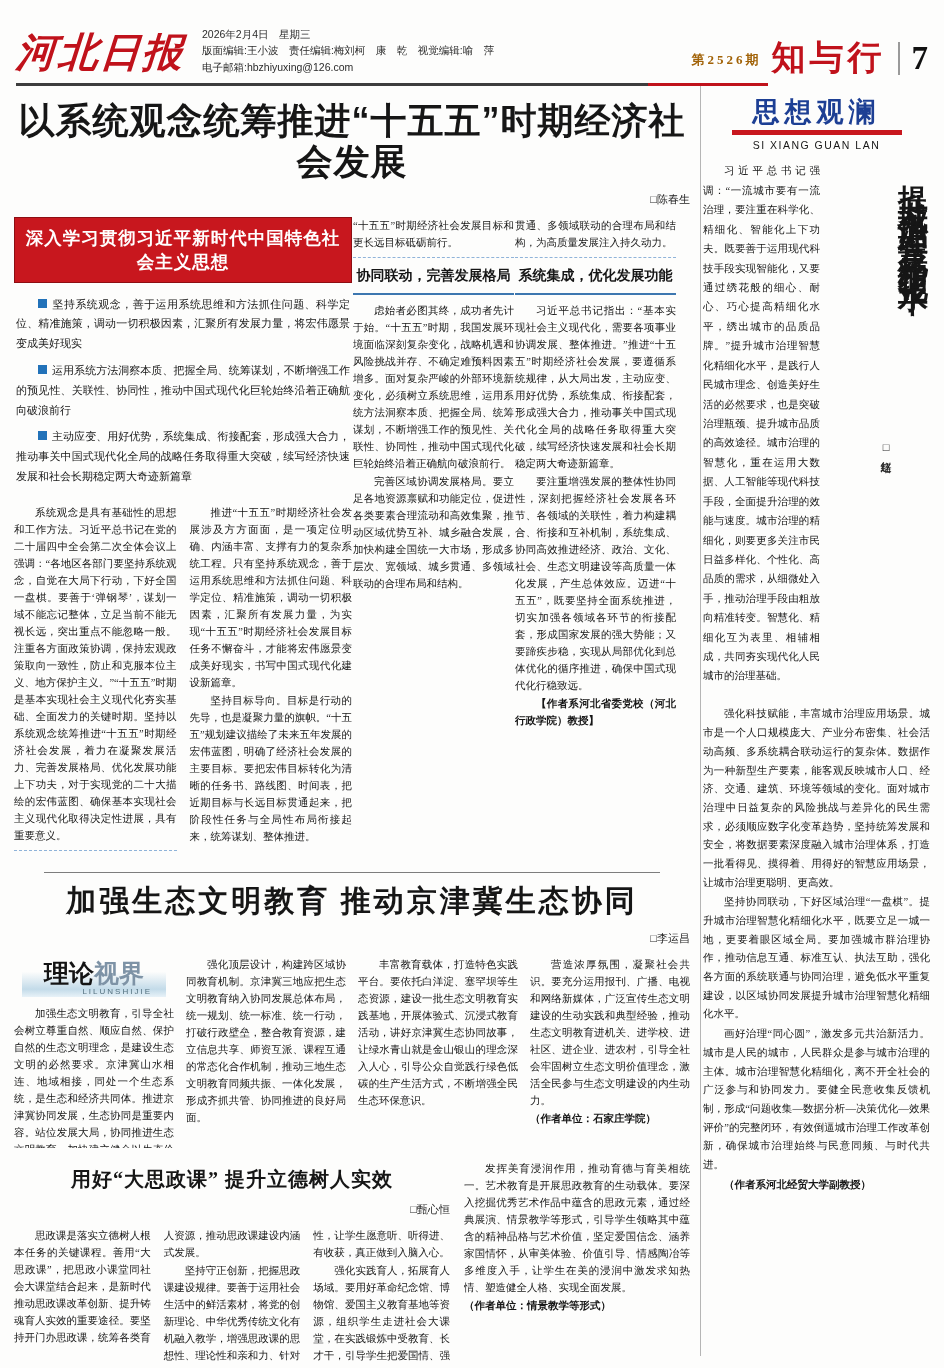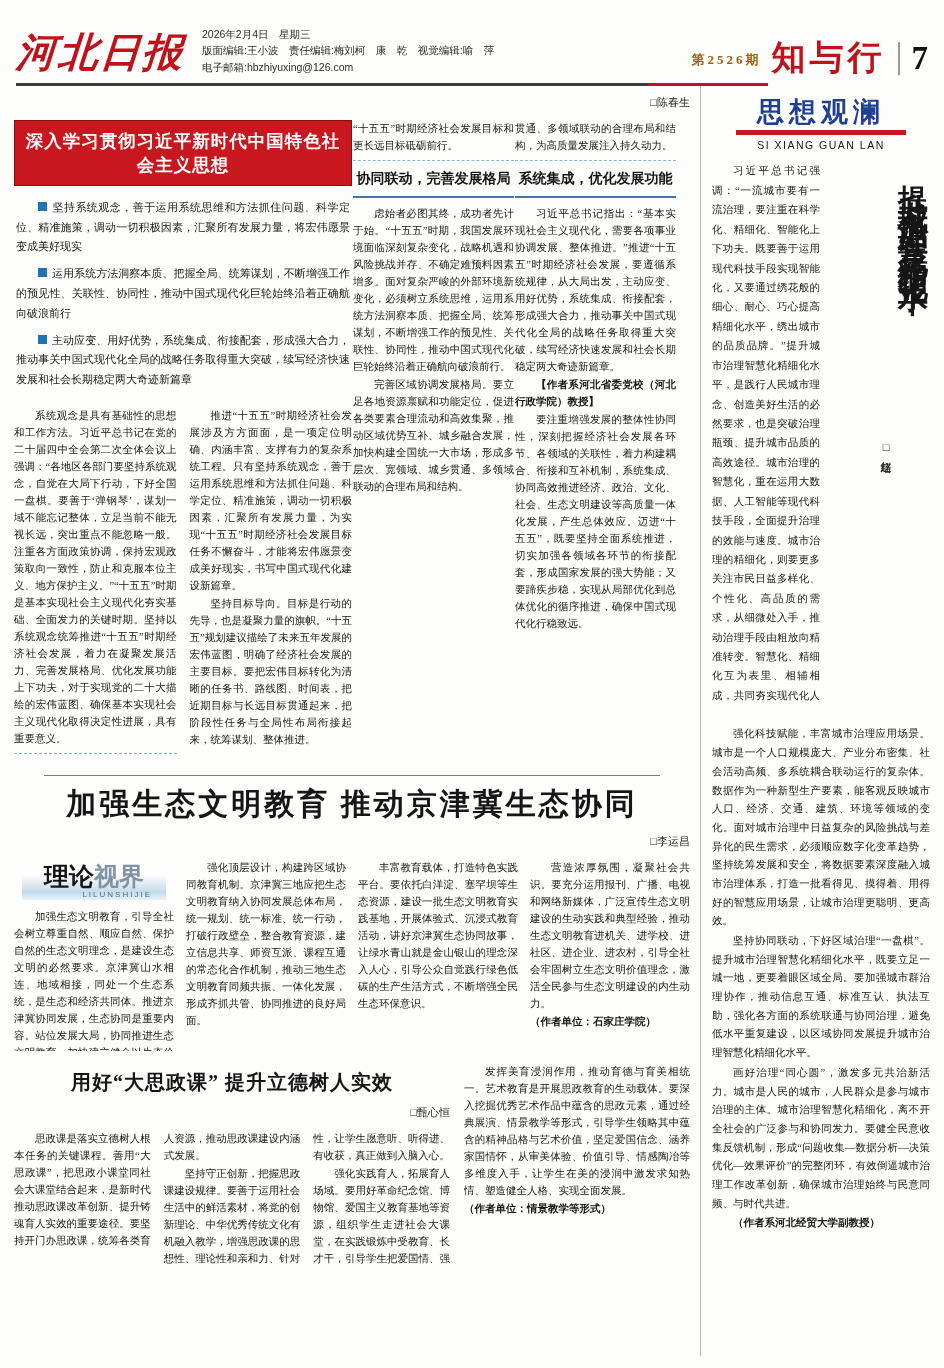--- a/index.html
+++ b/index.html
@@ -18,21 +18,21 @@
   .section-name { color:#c0121b; font-size:34px; font-weight:bold; letter-spacing:4px; line-height:1; }
   .page-no { font-size:33px; font-weight:bold; color:#111; border-left:2px solid #9a9a9a; padding-left:12px; margin-left:12px; line-height:1; }
   .header-rule { display:flex; margin-top:6px; }
   .rule-dark { flex:1; height:3px; background:#3d3d3d; }
   .rule-red { width:120px; height:3px; background:#c0121b; }
   .rule-gap { width:160px; }
 
   
   .content { display:flex; padding:0 14px; }
   .main-col { width:676px; }
-  .sidebar { flex:1; border-left:1px solid #b5b5b5; margin-left:10px; padding-left:11px; height:1270px; overflow:hidden; }
+  .sidebar { flex:1; border-left:1px solid #b5b5b5; margin-left:10px; padding-left:2px; height:1270px; overflow:hidden; }
 
   p.body { font-size:10.5px; line-height:1.62; text-align:justify; text-indent:2em; margin-bottom:1px; }
   .attr { font-weight:bold; }
 
   
   .m-headline { text-align:center; font-family:"Liberation Sans",sans-serif; font-weight:bold;
                 font-size:36px; letter-spacing:1px; margin-top:14px; line-height:1.15; }
   .byline { text-align:right; font-size:11px; margin:9px 0 10px 0; color:#222; }
   .main-body { display:flex; gap:1px; height:642px; overflow:hidden; }
   .half { width:50%; }
@@ -72,21 +72,21 @@
   
   .sx-badge { width:170px; margin:12px auto 4px auto; text-align:center; }
   .sx-title { color:#1d3f94; font-family:"Liberation Sans",sans-serif; font-weight:bold; font-size:27px; letter-spacing:5px; line-height:1.1; }
   .sx-bar { height:5px; background:#c8171e; margin-top:3px; }
   .sx-sub { font-family:"Liberation Sans",sans-serif; font-size:10.5px; letter-spacing:1.5px; color:#161616; margin-top:4px; }
   .sx-top { display:flex; height:540px; overflow:hidden; margin-top:10px; }
   .sx-intro { flex:1; font-size:10.5px; line-height:1.85; text-align:justify; text-indent:2em; overflow:hidden; padding-right:6px; }
   .v-wrap { width:104px; display:flex; justify-content:flex-end; }
   .v-byline { writing-mode:vertical-rl; font-size:11px; color:#222; padding-top:280px; width:18px; }
   .v-headline { writing-mode:vertical-rl; font-weight:900; font-size:30px; letter-spacing:8px; margin-left:4px; line-height:1.1; }
-  .sx-rest { margin-top:24px; }
+  .sx-rest { margin-top:4px; }
   .sx-rest p { font-size:10.5px; line-height:1.78; }
 </style>
 </head>
 <body>
 
 <div class="page">
 
   <div class="header">
     <div class="header-row">
       <div class="logo">河北日报</div>
@@ -106,20 +106,21 @@
       <div class="rule-red"></div>
       <div class="rule-gap"></div>
     </div>
   </div>
 
   <div class="content">
 
     <div class="main-col">
 
       <div>
+        <div class="m-headline">以系统观念统筹推进“十五五”时期经济社会发展</div>
         <div class="byline">□陈春生</div>
         <div class="main-body">
           <div class="half">
             <div class="banner">深入学习贯彻习近平新时代中国特色社会主义思想</div>
             <div class="bullets">
               <p class="bullet"><span class="sq"></span><span>坚持系统观念，善于运用系统思维和方法抓住问题、科学定位、精准施策，调动一切积极因素，汇聚所有发展力量，将宏伟愿景变成美好现实</span></p>
               <p class="bullet"><span class="sq"></span><span>运用系统方法洞察本质、把握全局、统筹谋划，不断增强工作的预见性、关联性、协同性，推动中国式现代化巨轮始终沿着正确航向破浪前行</span></p>
               <p class="bullet"><span class="sq"></span><span>主动应变、用好优势，系统集成、衔接配套，形成强大合力，推动事关中国式现代化全局的战略任务取得重大突破，续写经济快速发展和社会长期稳定两大奇迹新篇章</span></p>
             </div>
             <div class="left-cols">
@@ -133,22 +134,22 @@
           <div class="qcol">
             <p class="body toppiece">“十五五”时期经济社会发展目标和更长远目标砥砺前行。</p>
             <div class="subhead">协同联动，完善发展格局</div>
             <p class="body">虑始者必图其终，成功者先计于始。“十五五”时期，我国发展环境面临深刻复杂变化，战略机遇和风险挑战并存、不确定难预料因素增多。面对复杂严峻的外部环境新变化，必须树立系统思维，运用系统方法洞察本质、把握全局、统筹谋划，不断增强工作的预见性、关联性、协同性，推动中国式现代化巨轮始终沿着正确航向破浪前行。</p>
             <p class="body">完善区域协调发展格局。要立足各地资源禀赋和功能定位，促进各类要素合理流动和高效集聚，推动区域优势互补、城乡融合发展，加快构建全国统一大市场，形成多层次、宽领域、城乡贯通、多领域联动的合理布局和结构。</p>
           </div>
           <div class="qcol">
             <p class="body toppiece">贯通、多领域联动的合理布局和结构，为高质量发展注入持久动力。</p>
             <div class="subhead">系统集成，优化发展功能</div>
             <p class="body">习近平总书记指出：“基本实现社会主义现代化，需要各项事业协调发展、整体推进。”推进“十五五”时期经济社会发展，要遵循系统规律，从大局出发，主动应变、用好优势，系统集成、衔接配套，形成强大合力，推动事关中国式现代化全局的战略任务取得重大突破，续写经济快速发展和社会长期稳定两大奇迹新篇章。</p>
+            <p class="body">要注重增强发展的整体性协同性，深刻把握经济社会发展各环节、各领域的关联性，着力构建耦合、衔接和互补机制，系统集成、协同高效推进经济、政治、文化、社会、生态文明建设等高质量一体化发展，产生总体效应。迈进“十五五”，既要坚持全面系统推进，切实加强各领域各环节的衔接配套，形成国家发展的强大势能；又要蹄疾步稳，实现从局部优化到总体优化的循序推进，确保中国式现代化行稳致远。</p>
             <p class="body attr">【作者系河北省委党校（河北行政学院）教授】</p>
-            <p class="body">要注重增强发展的整体性协同性，深刻把握经济社会发展各环节、各领域的关联性，着力构建耦合、衔接和互补机制，系统集成、协同高效推进经济、政治、文化、社会、生态文明建设等高质量一体化发展，产生总体效应。迈进“十五五”，既要坚持全面系统推进，切实加强各领域各环节的衔接配套，形成国家发展的强大势能；又要蹄疾步稳，实现从局部优化到总体优化的循序推进，确保中国式现代化行稳致远。</p>
           </div>
         </div>
       </div>
 
       <div class="art-divider"></div>
 
       <div>
         <div class="e-headline">加强生态文明教育  推动京津冀生态协同</div>
         <div class="byline">□李运昌</div>
         <div class="eco-body">

